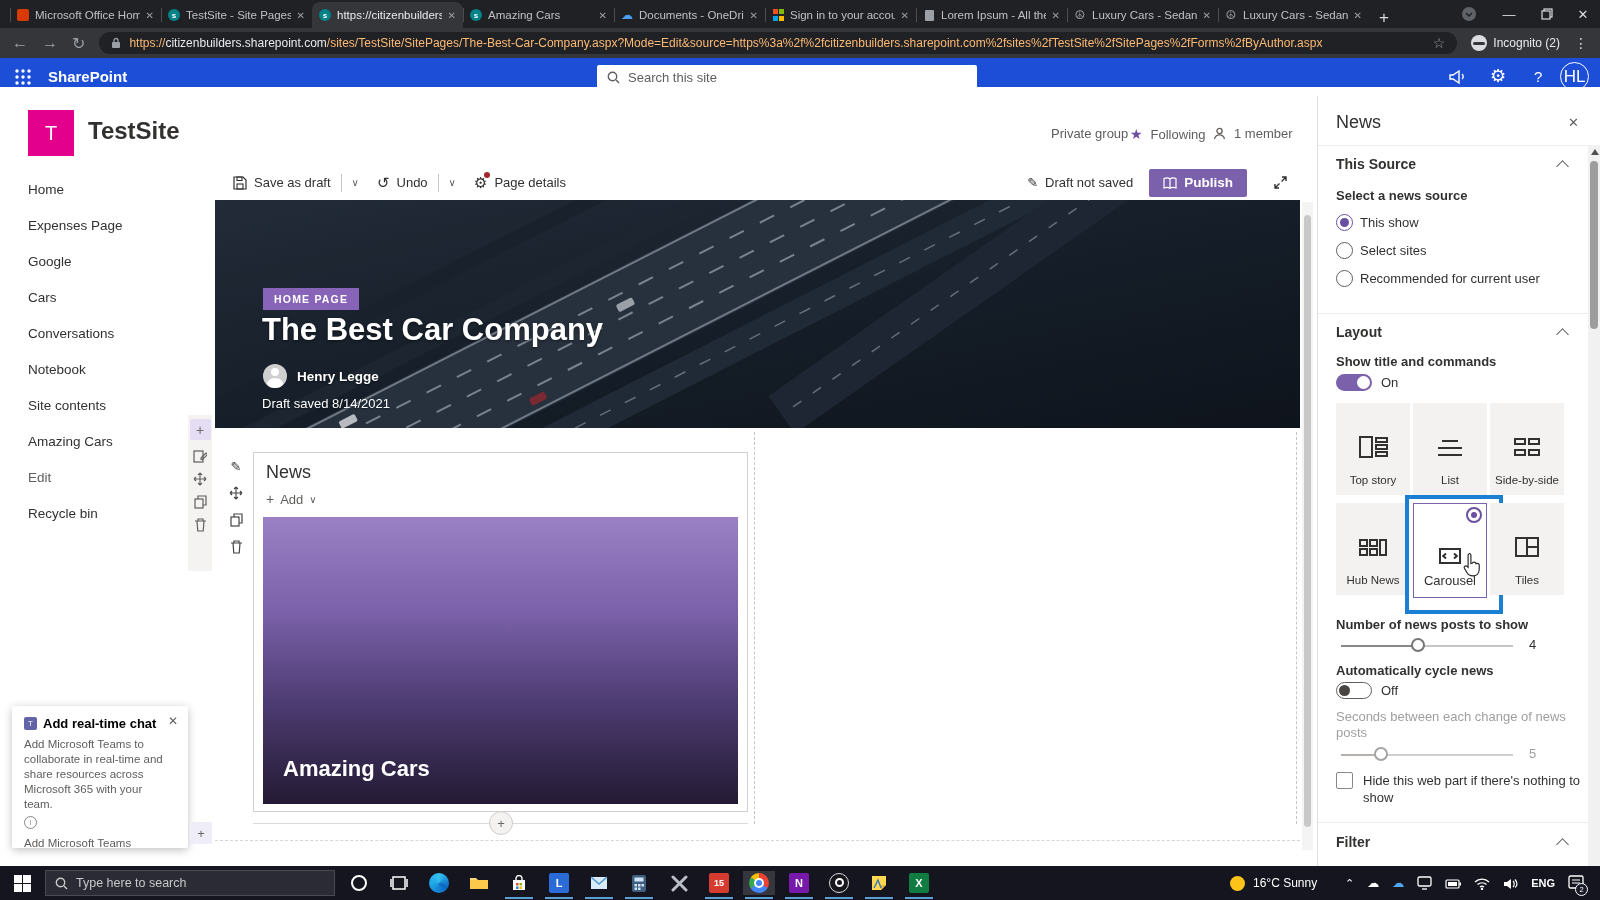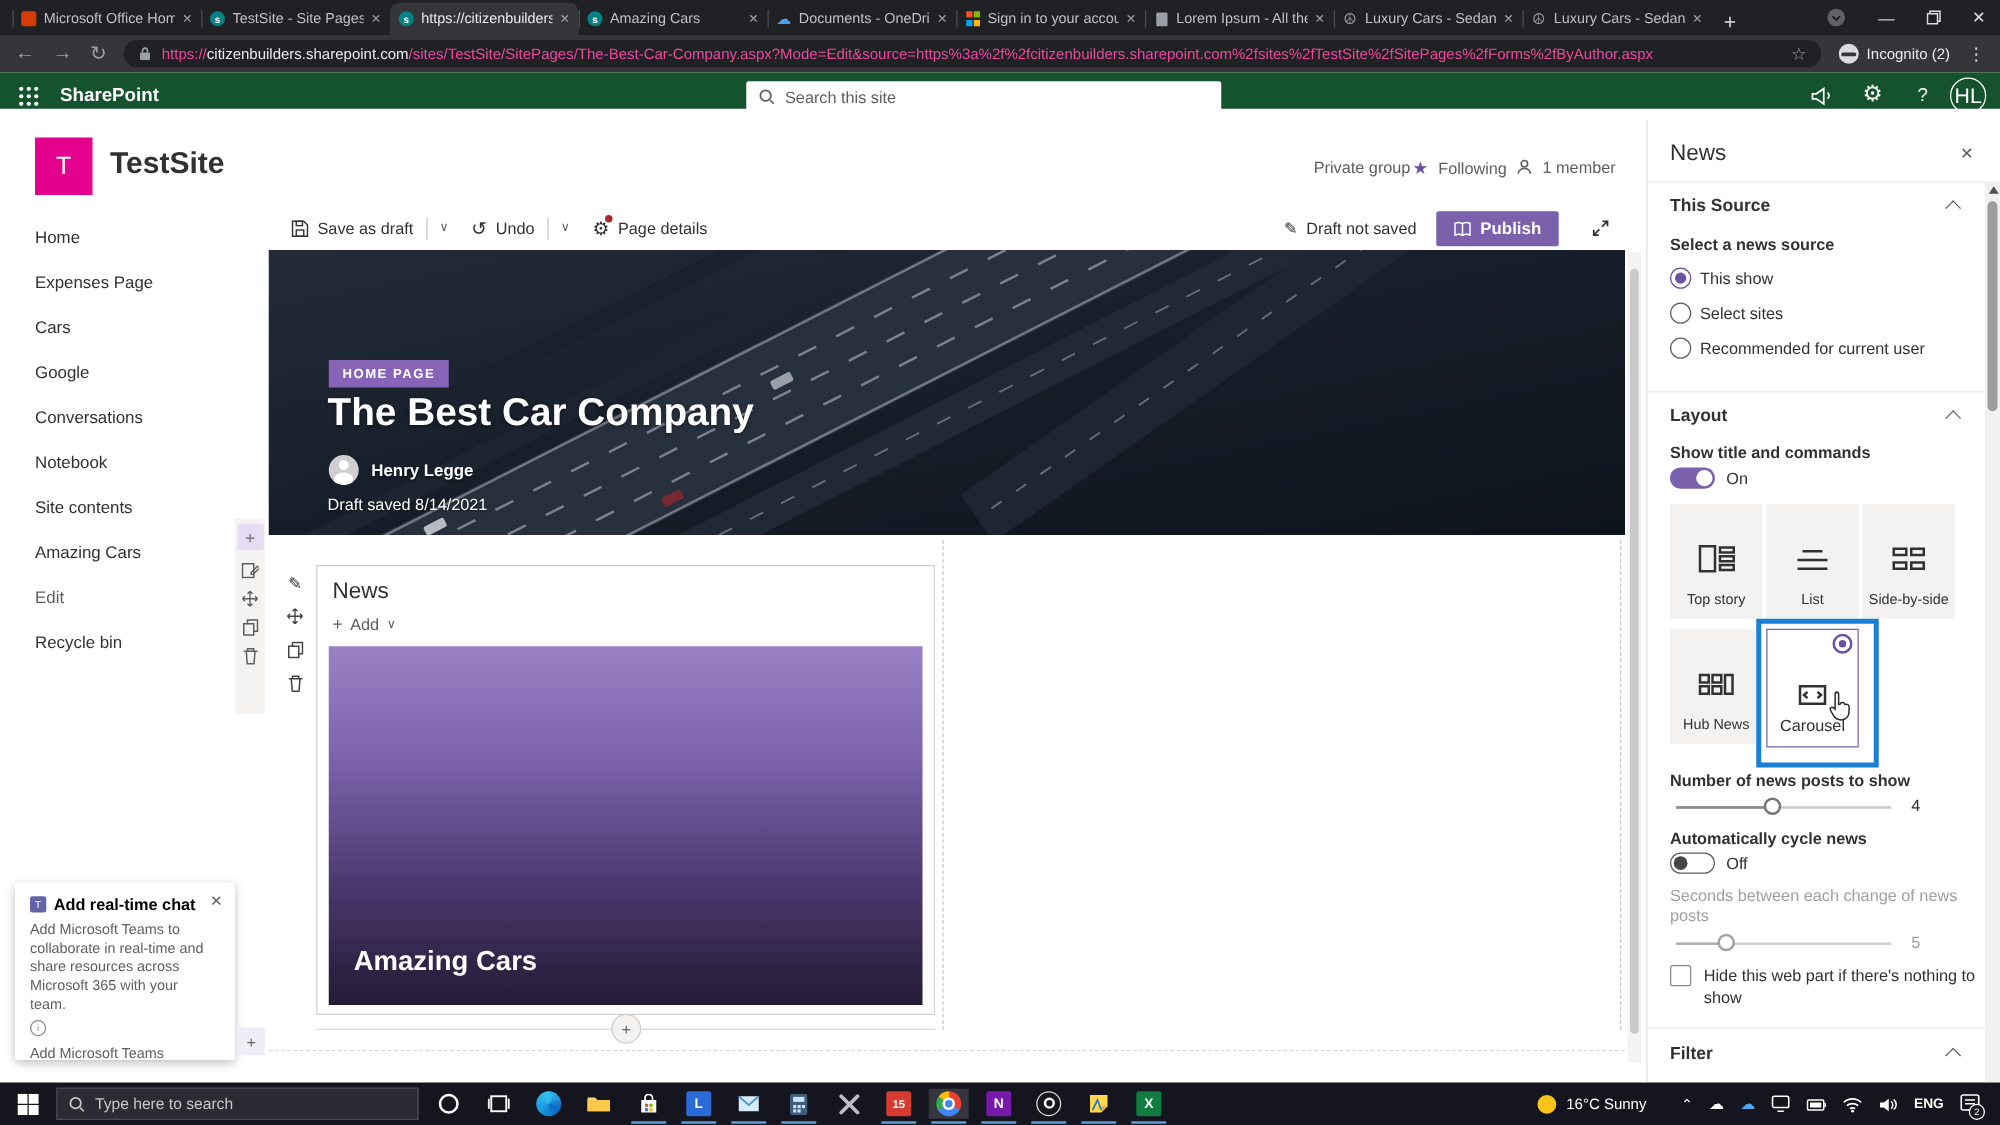--- a/index.html
+++ b/index.html
@@ -22,26 +22,26 @@
   .fav-ms{display:grid;grid-template-columns:5px 5px;grid-gap:1px}
   .fav-ms i{width:5px;height:5px}
   .fav-doc{background:#9aa0a6;width:9px;height:11px;border-radius:1px}
   .fav-mb{color:#9aa0a6;font-size:12px}
   .newtab{color:#dadce0;font-size:17px;margin-left:10px}
   .wctl{position:absolute;top:0;height:28px;display:flex;align-items:center;justify-content:center;width:34px;color:#dadce0}
   .addressbar{position:absolute;left:0;top:28px;width:1600px;height:30px;background:#35363a;display:flex;align-items:center;padding:0 12px;box-sizing:border-box;gap:14px}
   .navglyph{color:#9aa0a6;font-size:16px}
   .urlbox{height:22px;background:#202124;border-radius:11px;display:flex;align-items:center;padding:0 12px;gap:8px;flex:1;max-width:1345px;overflow:hidden}
   .url{font-size:12px;white-space:nowrap;overflow:hidden}
-  .url .dim{color:#ec4899}.url .host{color:#e8eaed}
+  .url .dim{color:#fdba74}.url .host{color:#e8eaed}
   .chip{display:flex;align-items:center;gap:6px;color:#e8eaed;font-size:12px}
   .spy{width:16px;height:16px;border-radius:50%;background:#dadce0;position:relative}
   .spy:after{content:"";position:absolute;left:2px;right:2px;top:7px;height:3px;background:#35363a;border-radius:2px}
   
-  .suitebar{position:absolute;left:0;top:58px;width:1600px;height:29px;background:#14532d;color:#fff}
+  .suitebar{position:absolute;left:0;top:58px;width:1600px;height:29px;background:#1d4ed8;color:#fff}
   .suitesearch{position:absolute;left:597px;top:7px;width:380px;height:24px;background:#fff;border-radius:2px;display:flex;align-items:center;gap:8px;padding:0 10px;box-sizing:border-box;color:#605e5c}
   
   .sitelogo{position:absolute;left:28px;top:110px;width:46px;height:46px;background:#e3008c;color:#fff;display:flex;align-items:center;justify-content:center;font-size:20px}
   .sitename{position:absolute;left:88px;top:117px;font-size:24px;font-weight:600;color:#323130}
   .sitemeta{position:absolute;top:126px;font-size:13px;color:#605e5c;display:flex;align-items:center;gap:8px}
   
   .leftnav{position:absolute;left:0;top:165px;width:180px;height:701px;background:#fff}
   .leftnav div{height:36px;display:flex;align-items:center;padding-left:28px;font-size:13.5px;color:#323130}
   
   .cmdbar{position:absolute;left:180px;top:165px;width:1122px;height:35px;background:#fff;display:flex;align-items:center;font-size:13px;color:#323130}
@@ -269,22 +269,22 @@
     <svg width="13" height="13">
         <circle cx="6.5" cy="4" r="2.6" fill="none" stroke="#605e5c" stroke-width="1.3"></circle>
         <path d="M1.5 12c.6-3 3-4.2 5-4.2s4.4 1.2 5 4.2" fill="none" stroke="#605e5c" stroke-width="1.3"></path>
       </svg>
     <span>1 member</span>
   </div>
 
   <div class="leftnav">
     <div style="margin-top:6px">Home</div>
     <div>Expenses Page</div>
+    <div>Google</div>
     <div>Cars</div>
-    <div>Google</div>
     <div>Conversations</div>
     <div>Notebook</div>
     <div>Site contents</div>
     <div>Amazing Cars</div>
     <div style="color:#605e5c">Edit</div>
     <div>Recycle bin</div>
   </div>
 
   <div class="cmdbar">
     <div class="cmd" style="margin-left:53px">
@@ -506,20 +506,29 @@
     <div class="seltile" style="left:95px;top:407px;width:74px;height:95px">
       <svg width="34" height="34" viewBox="0 0 34 34">
           <g fill="none" stroke="#323130" stroke-width="2">
             <rect x="7" y="10" width="20" height="14"></rect>
             <path d="M13 14.5l-2.8 2.5 2.8 2.5M21 14.5l2.8 2.5-2.8 2.5"></path>
           </g>
         </svg>
       <span class="lab">Carousel</span>
     </div>
     <span class="selradio" style="left:148px;top:411px"></span>
+    <div class="tile" style="left:172px;top:407px">
+      <svg width="34" height="34" viewBox="0 0 34 34">
+          <g fill="none" stroke="#323130" stroke-width="2">
+            <rect x="6" y="8" width="22" height="18"></rect>
+            <path d="M17 8v18M17 17h11"></path>
+          </g>
+        </svg>
+      <span class="lab">Tiles</span>
+    </div>
 
     <div class="abs sublabel" style="left:18px;top:521px">Number of news posts to show</div>
     <div class="slider" style="left:23px;top:549px;width:172px">
       <div class="fill" style="width:76px"></div>
       <span class="sthumb" style="left:70px"></span>
     </div>
     <span class="abs sval" style="left:211px;top:541px">4</span>
 
     <div class="abs sublabel" style="left:18px;top:567px">Automatically cycle news</div>
     <div class="abs f" style="left:18px;top:586px;gap:9px">

